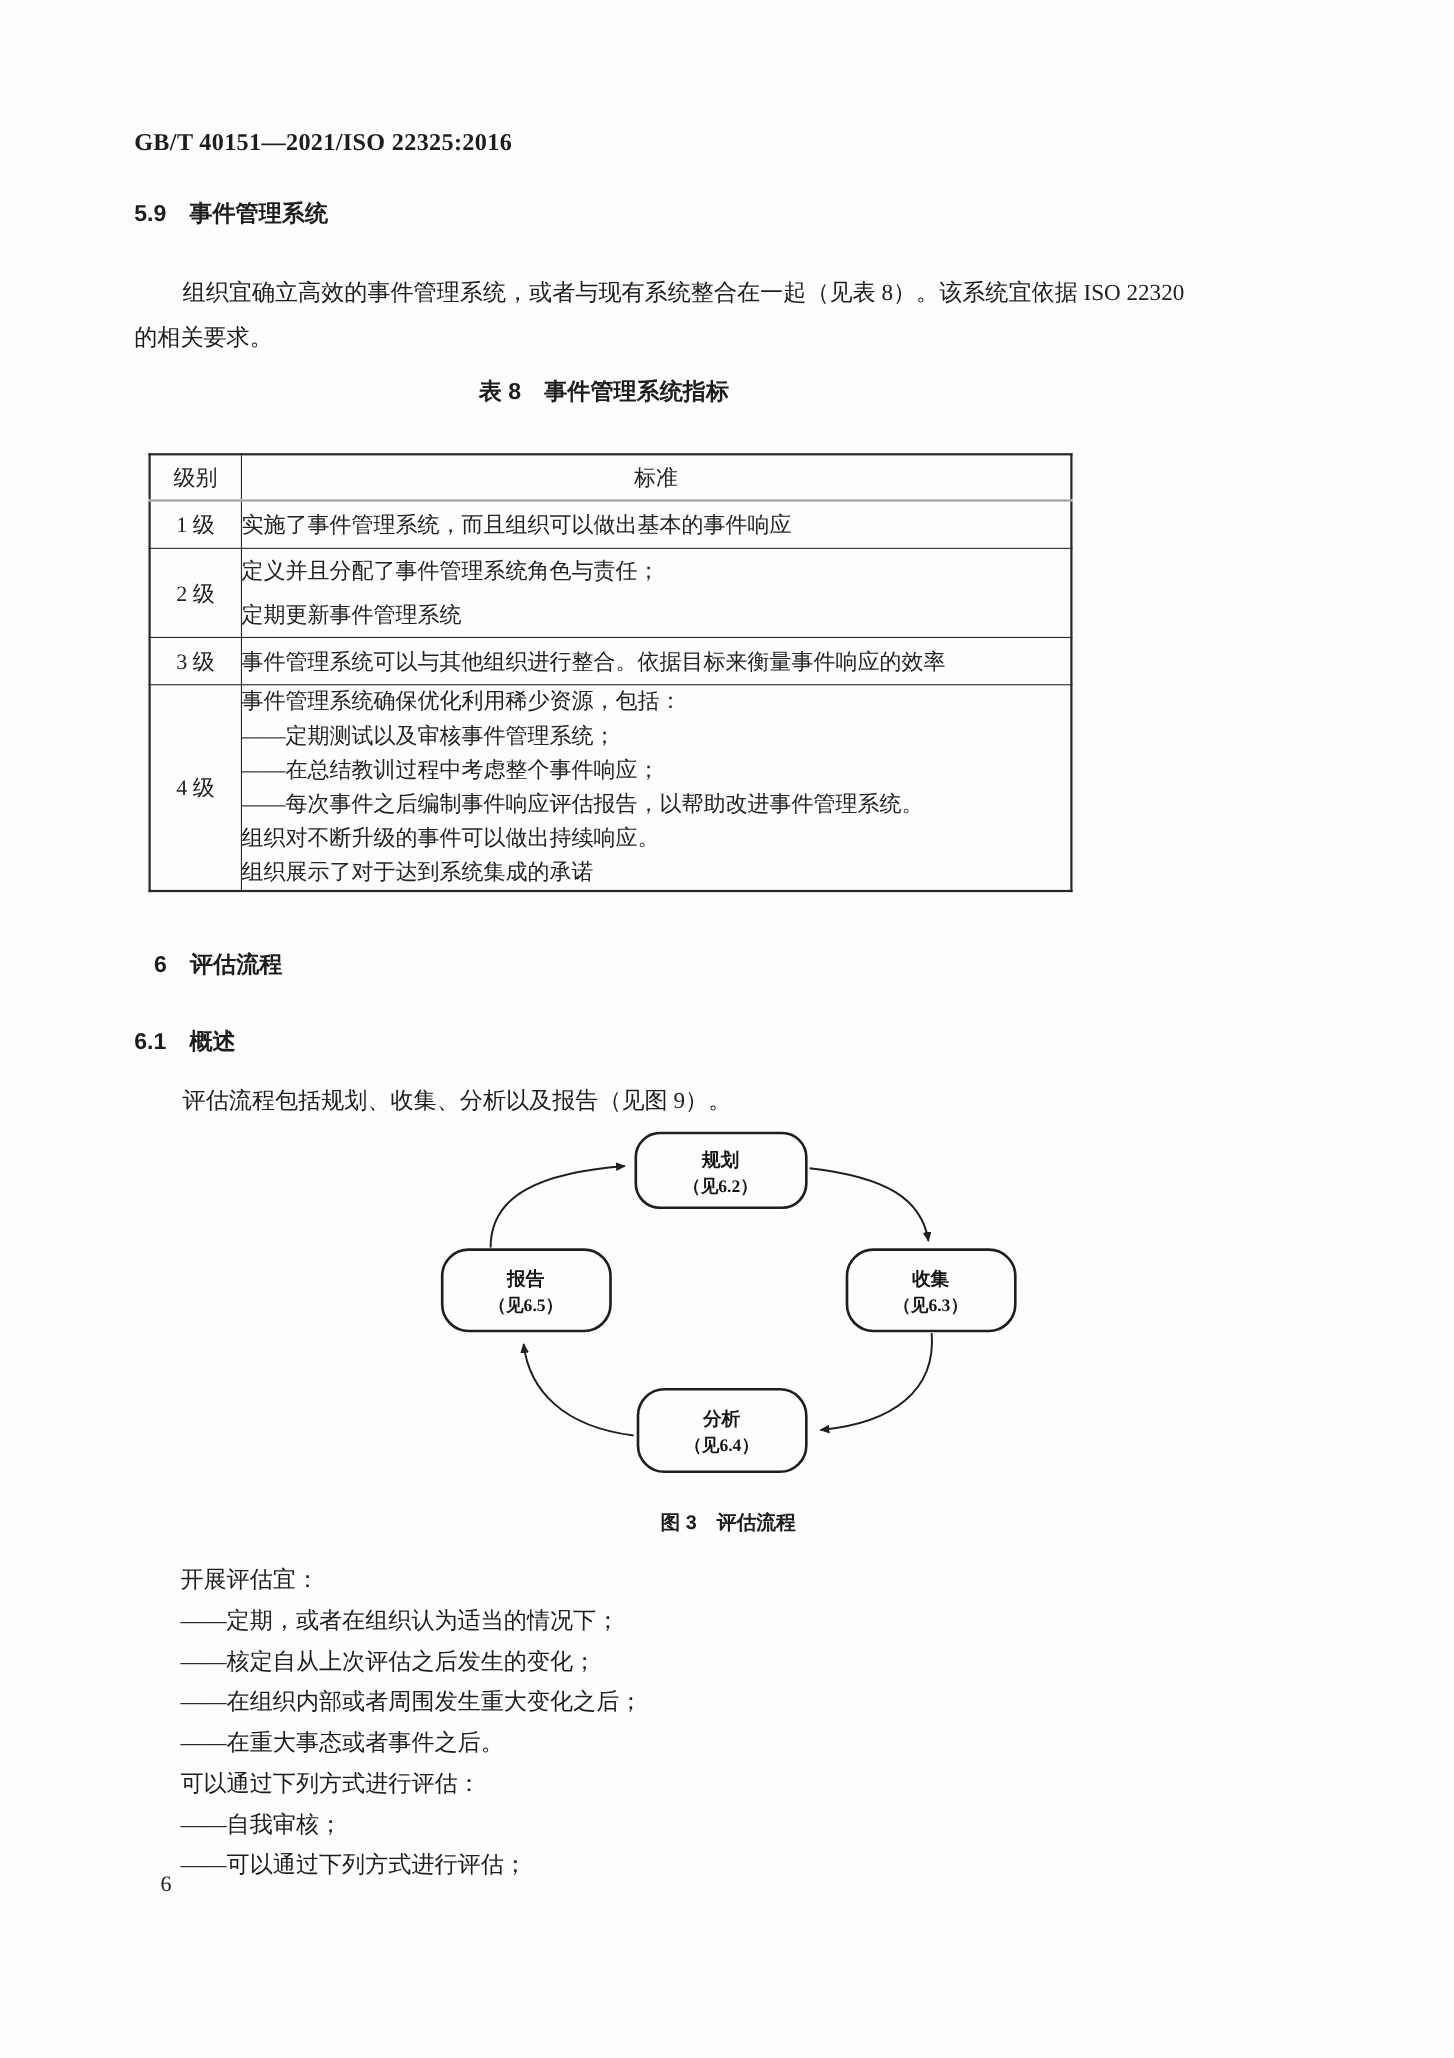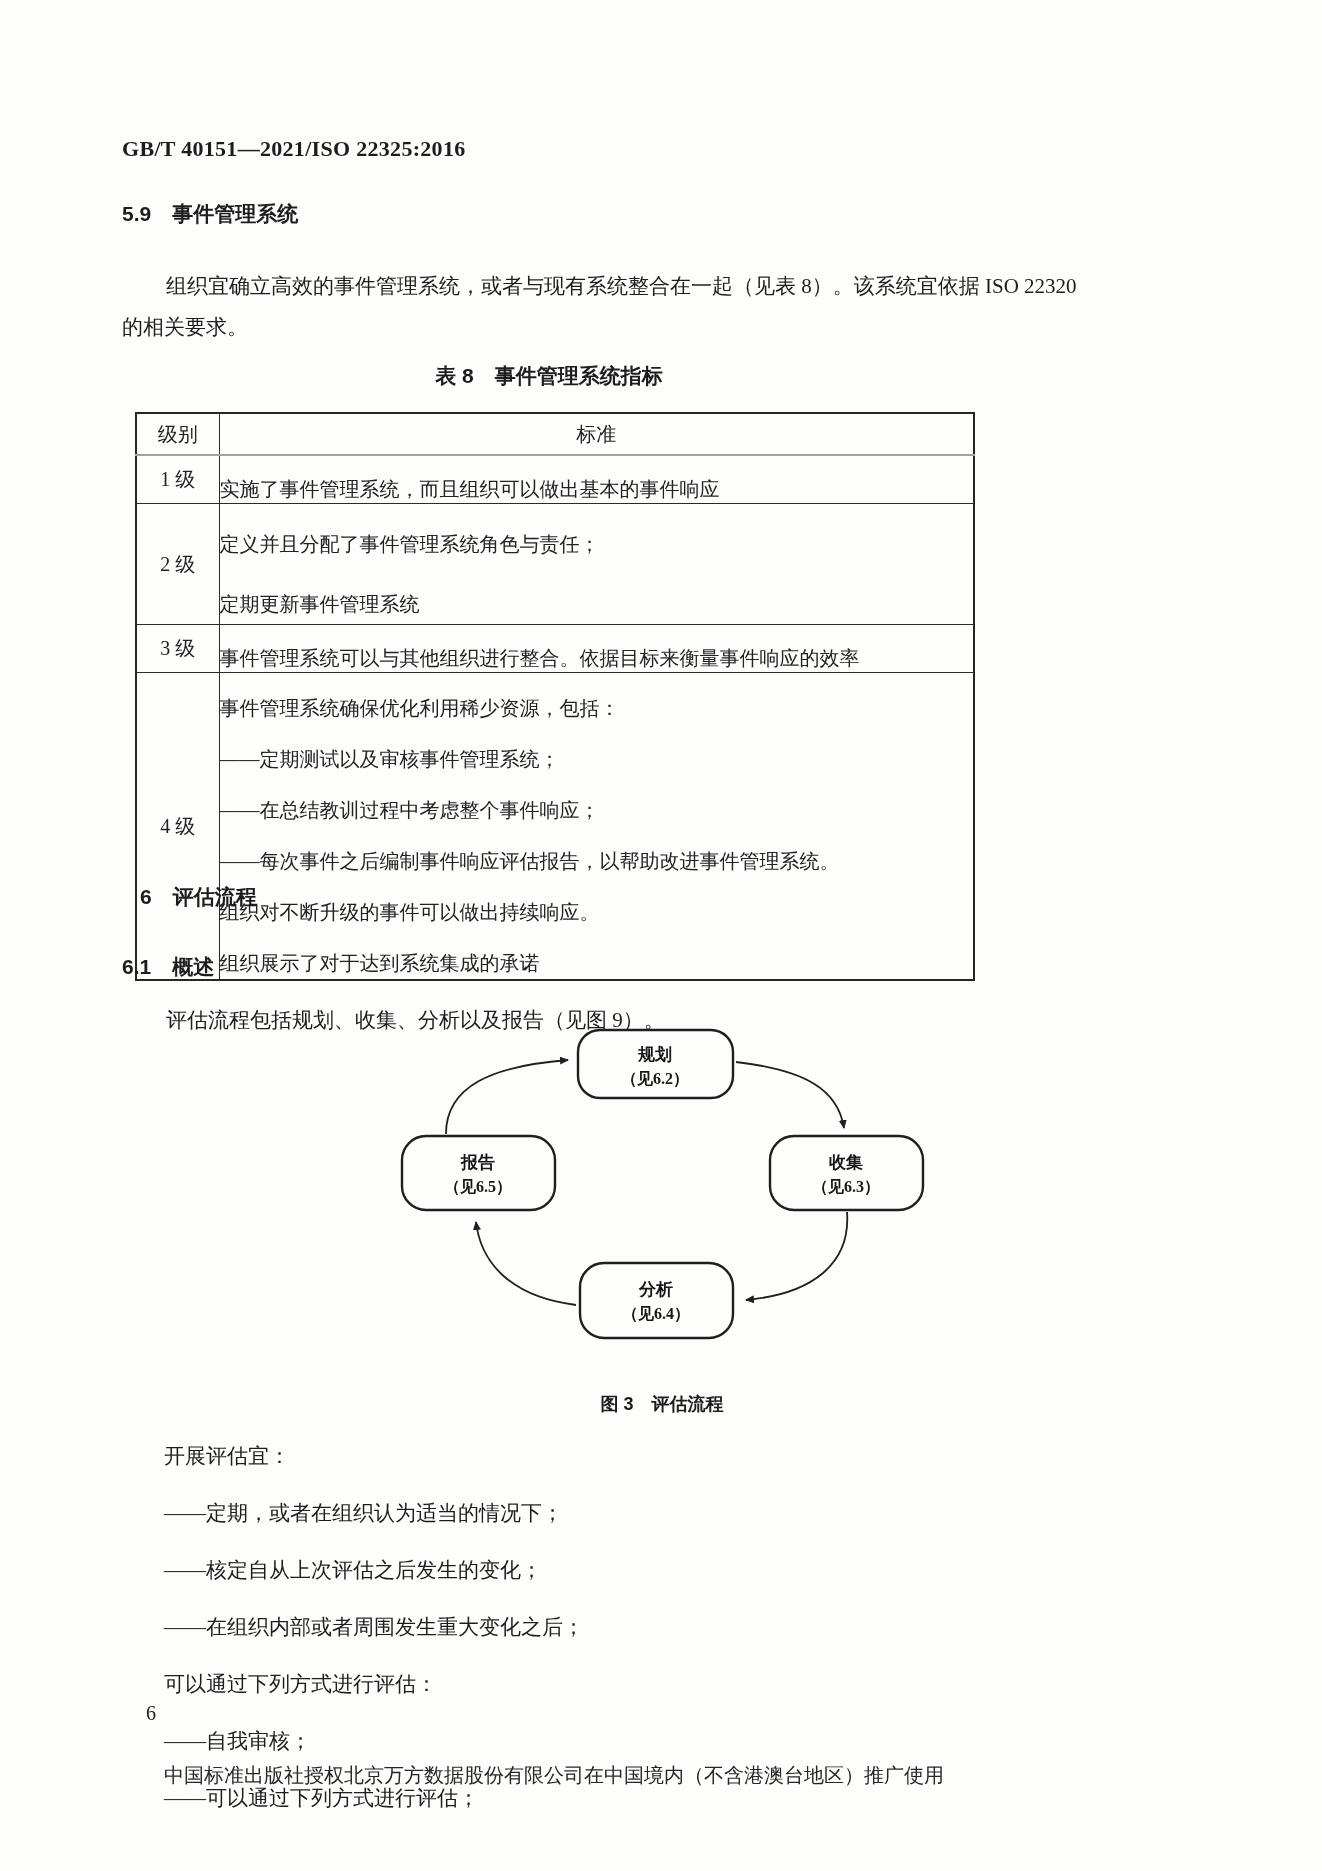--- a/index.html
+++ b/index.html
@@ -5,21 +5,21 @@
   html,body{margin:0;padding:0;background:#ffffff;}
   .page{
     position:relative;
     width:1322px;height:1871px;
     background:#fdfdfc;
     color:#1d1d1d;
     font-family:"Liberation Serif","DejaVu Serif",serif;
     overflow:hidden;
   }
   .abs{position:absolute;}
-  .nowrap{white-space:nowrap;margin-top:20px;}
+  .nowrap{white-space:nowrap;}
   .h-sans{font-family:"Liberation Sans","DejaVu Sans",sans-serif;font-weight:bold;}
 
   .std-num{left:122px;top:116px;font-size:22px;font-weight:bold;letter-spacing:.3px;}
 
   .h59{left:122px;top:180px;font-size:21px;}
   .p59-l1{left:122px;top:252px;font-size:21px;padding-left:44px;}
   .p59-l2{left:122px;top:293px;font-size:21px;}
 
   .t8-title{left:123px;top:342px;width:852px;text-align:center;font-size:21px;}
 
@@ -154,21 +154,21 @@
     </svg>
   </div>
 
   <div class="abs fig-caption h-sans nowrap">图 3　评估流程</div>
 
   <div class="abs alist">
     <div class="nowrap">开展评估宜：</div>
     <div class="nowrap">——定期，或者在组织认为适当的情况下；</div>
     <div class="nowrap">——核定自从上次评估之后发生的变化；</div>
     <div class="nowrap">——在组织内部或者周围发生重大变化之后；</div>
+    <div class="nowrap">——在重大事态或者事件之后。</div>
     <div class="nowrap">可以通过下列方式进行评估：</div>
     <div class="nowrap">——自我审核；</div>
     <div class="nowrap">——可以通过下列方式进行评估；</div>
   </div>
 
   <div class="abs pgnum">6</div>
-  <div class="abs footer nowrap">中国标准出版社授权北京万方数据股份有限公司在中国境内（不含港澳台地区）推广使用</div>
 
 </div>
 
 </body></html>

